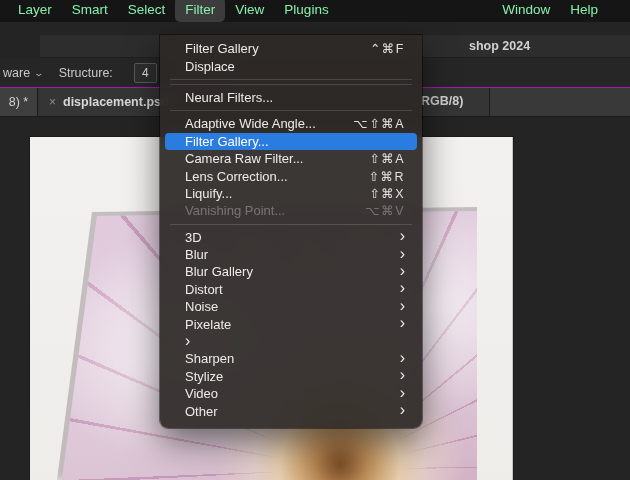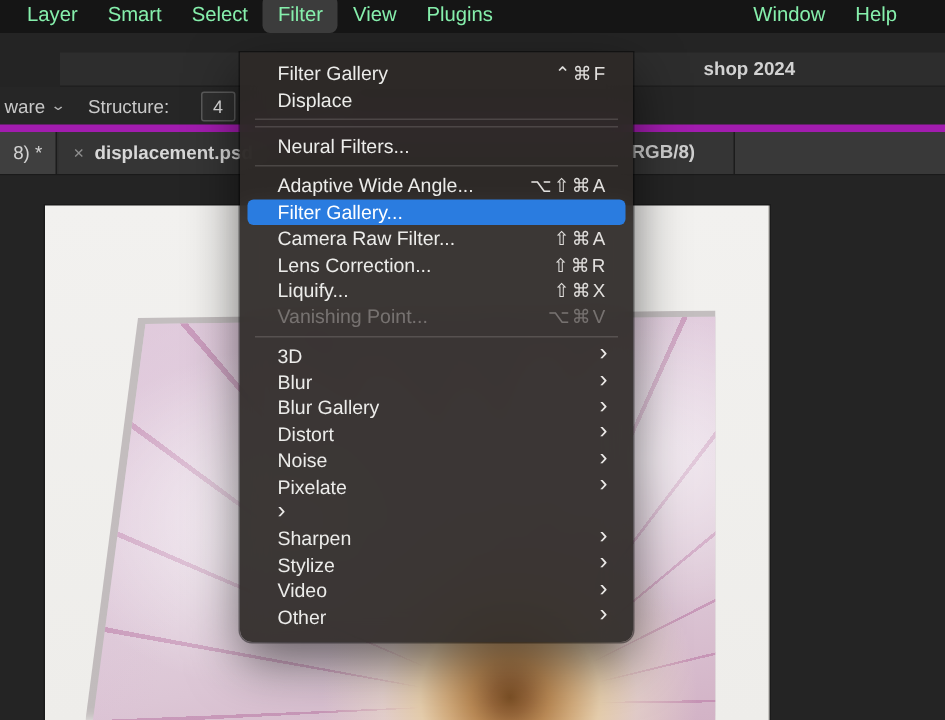--- a/index.html
+++ b/index.html
@@ -15,21 +15,21 @@
   .mb-item{padding:5px 10px;border-radius:5px;white-space:nowrap;}
   .mb-item.active{background:#3c3c3c;}
 
   
   .titlebar{position:absolute;left:0;top:35px;width:630px;height:23px;background:#2d2d2d;
     border-bottom:1px solid #1f1f1f;z-index:1;margin-left:40px;}
   .title-fragment{position:absolute;left:429px;top:4px;font-size:12.5px;font-weight:700;color:#d2d2d2;}
 
   
   .optionsbar{position:absolute;left:0;top:58px;width:630px;height:30px;background:#262626;
-    border-bottom:5px solid #a21caf;color:#c9c9c9;font-size:12.5px;display:flex;align-items:center;z-index:1;}
+    border-bottom:1px solid #a21caf;color:#c9c9c9;font-size:12.5px;display:flex;align-items:center;z-index:1;}
   .opt-frag-left{display:flex;align-items:center;gap:5px;padding-left:3px;}
   .chev{font-size:9px;color:#b5b5b5;transform:scaleX(1.4);display:inline-block;}
   .opt-structure{display:flex;align-items:center;margin-left:16px;gap:21px;}
   .opt-valuebox{width:23px;height:20px;border:1px solid #5a5a5a;background:#2e2e2e;color:#dedede;
     display:flex;align-items:center;justify-content:center;border-radius:2px;font-size:12px;}
   .opt-chevbox{width:18px;height:20px;border:1px solid #5a5a5a;border-radius:2px;
     display:flex;align-items:center;justify-content:center;margin-left:3px;}
   .opt-frag-right{margin-left:12px;}
 
   

